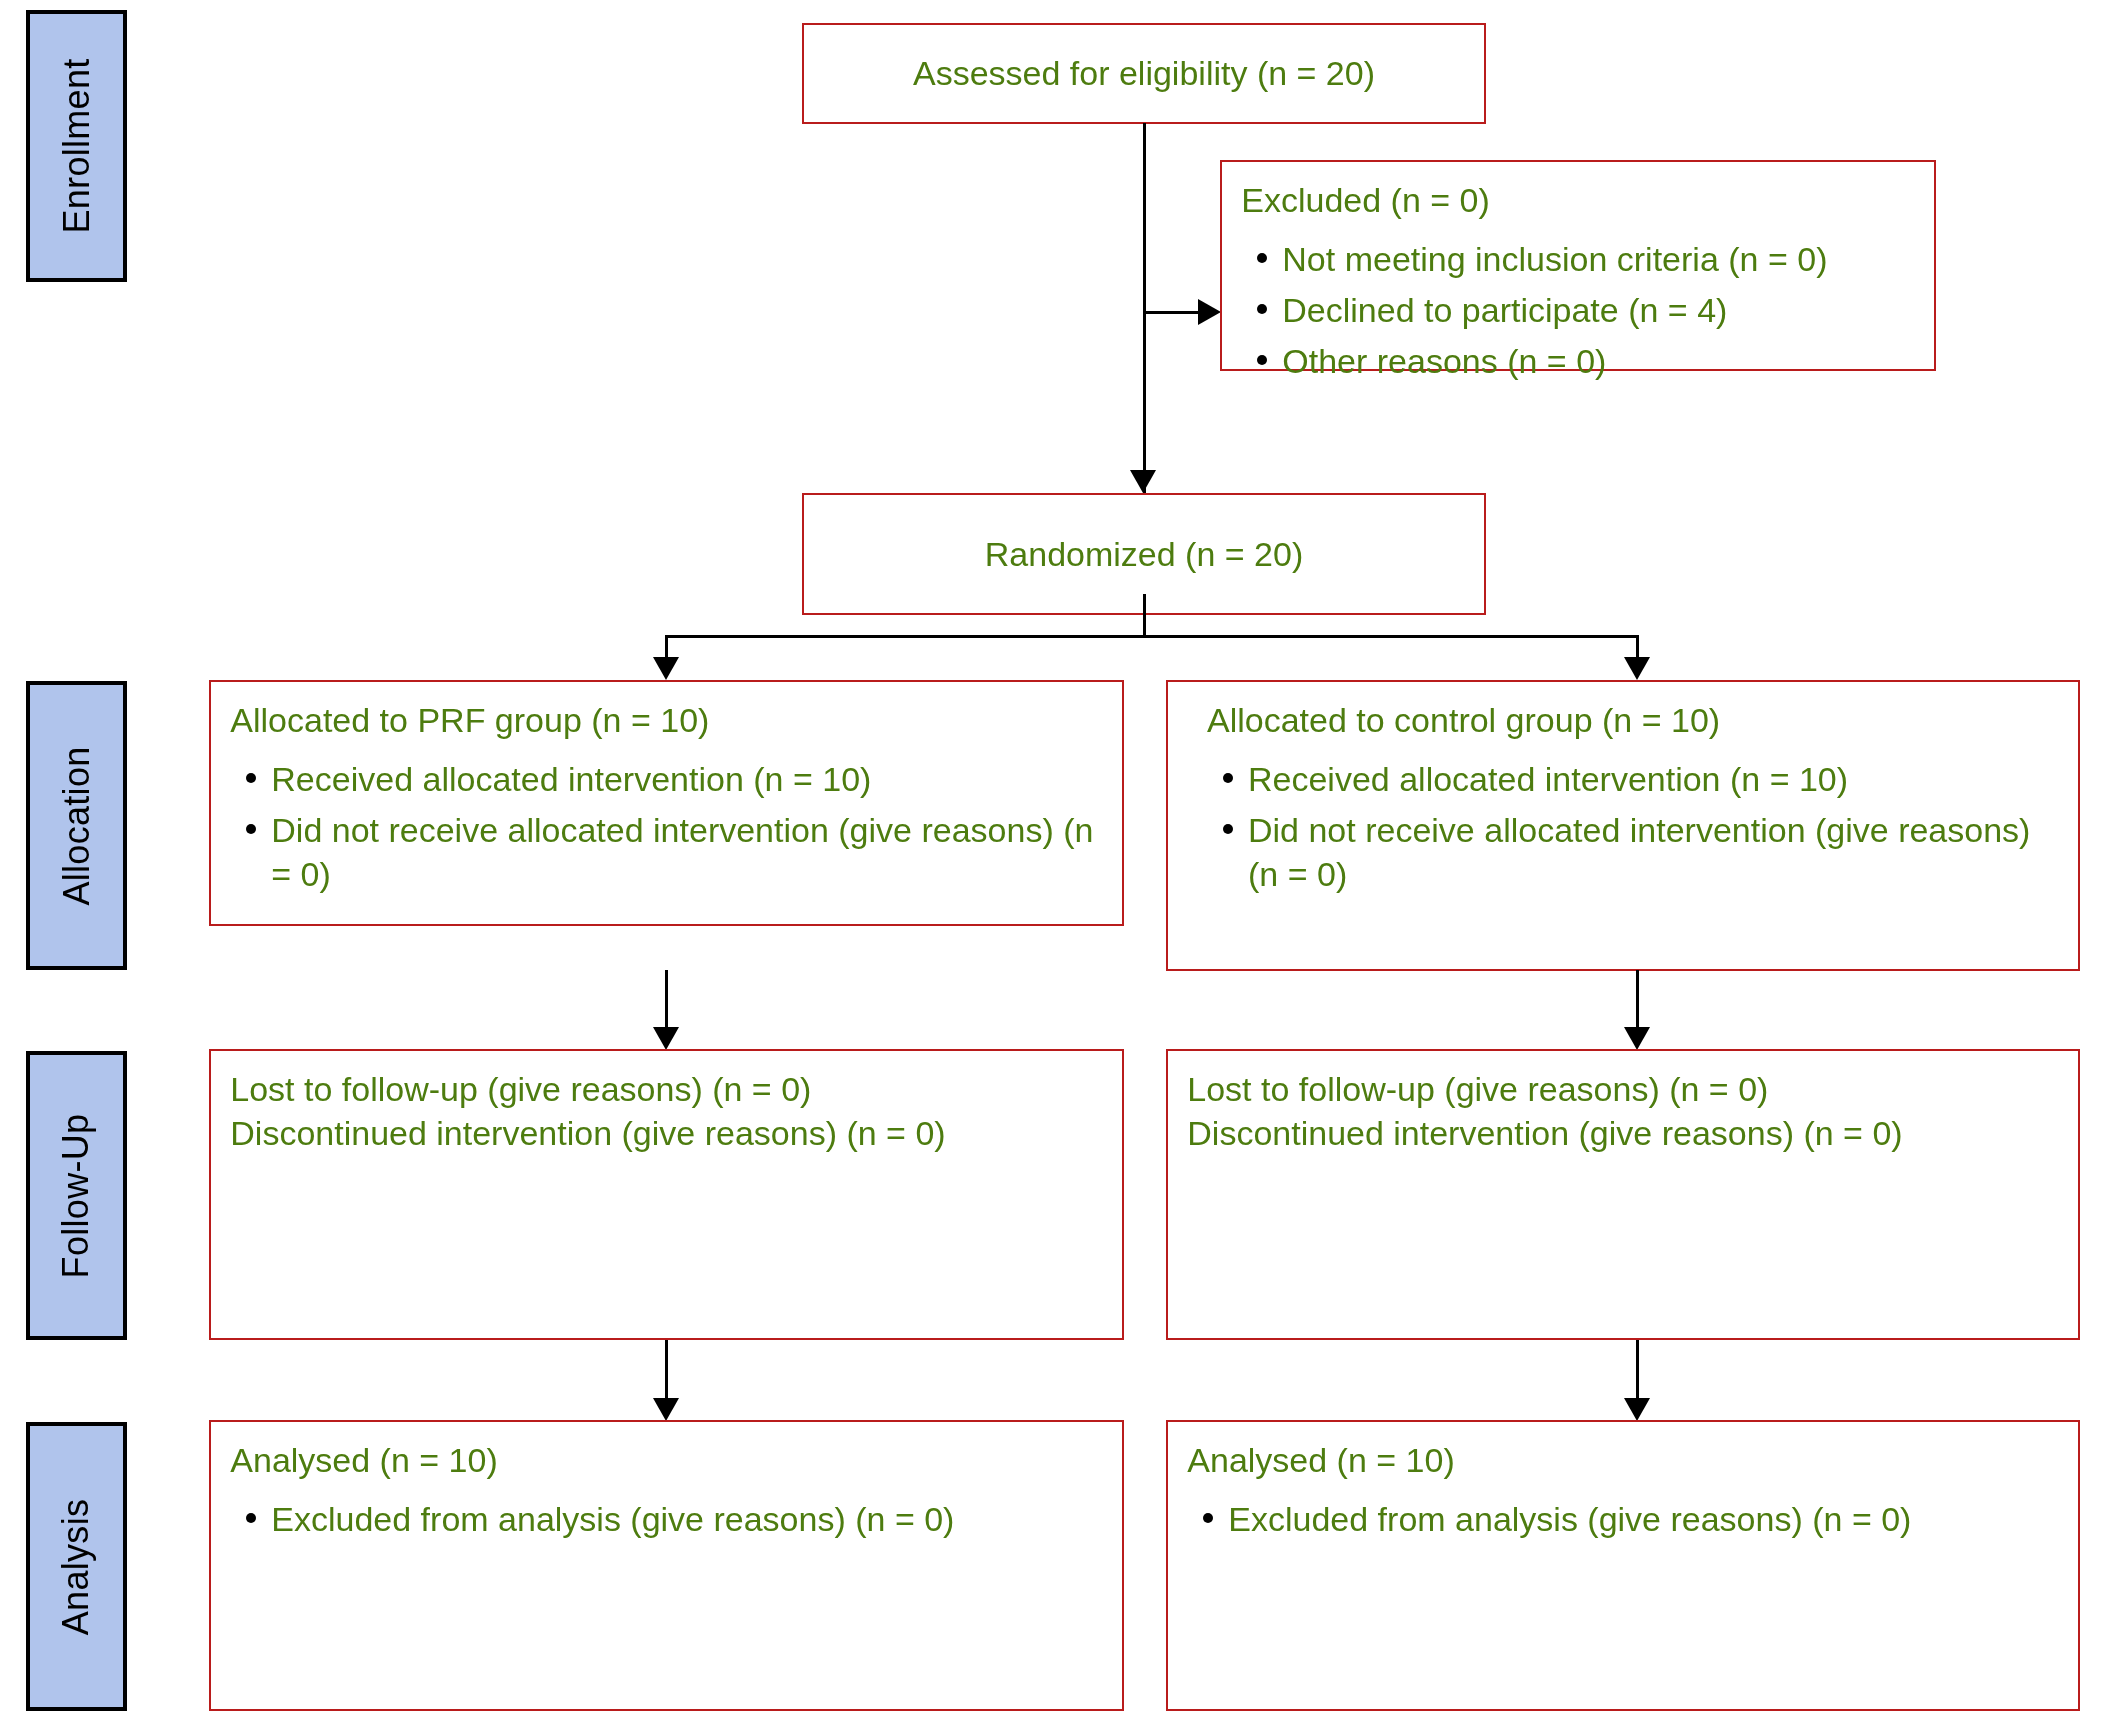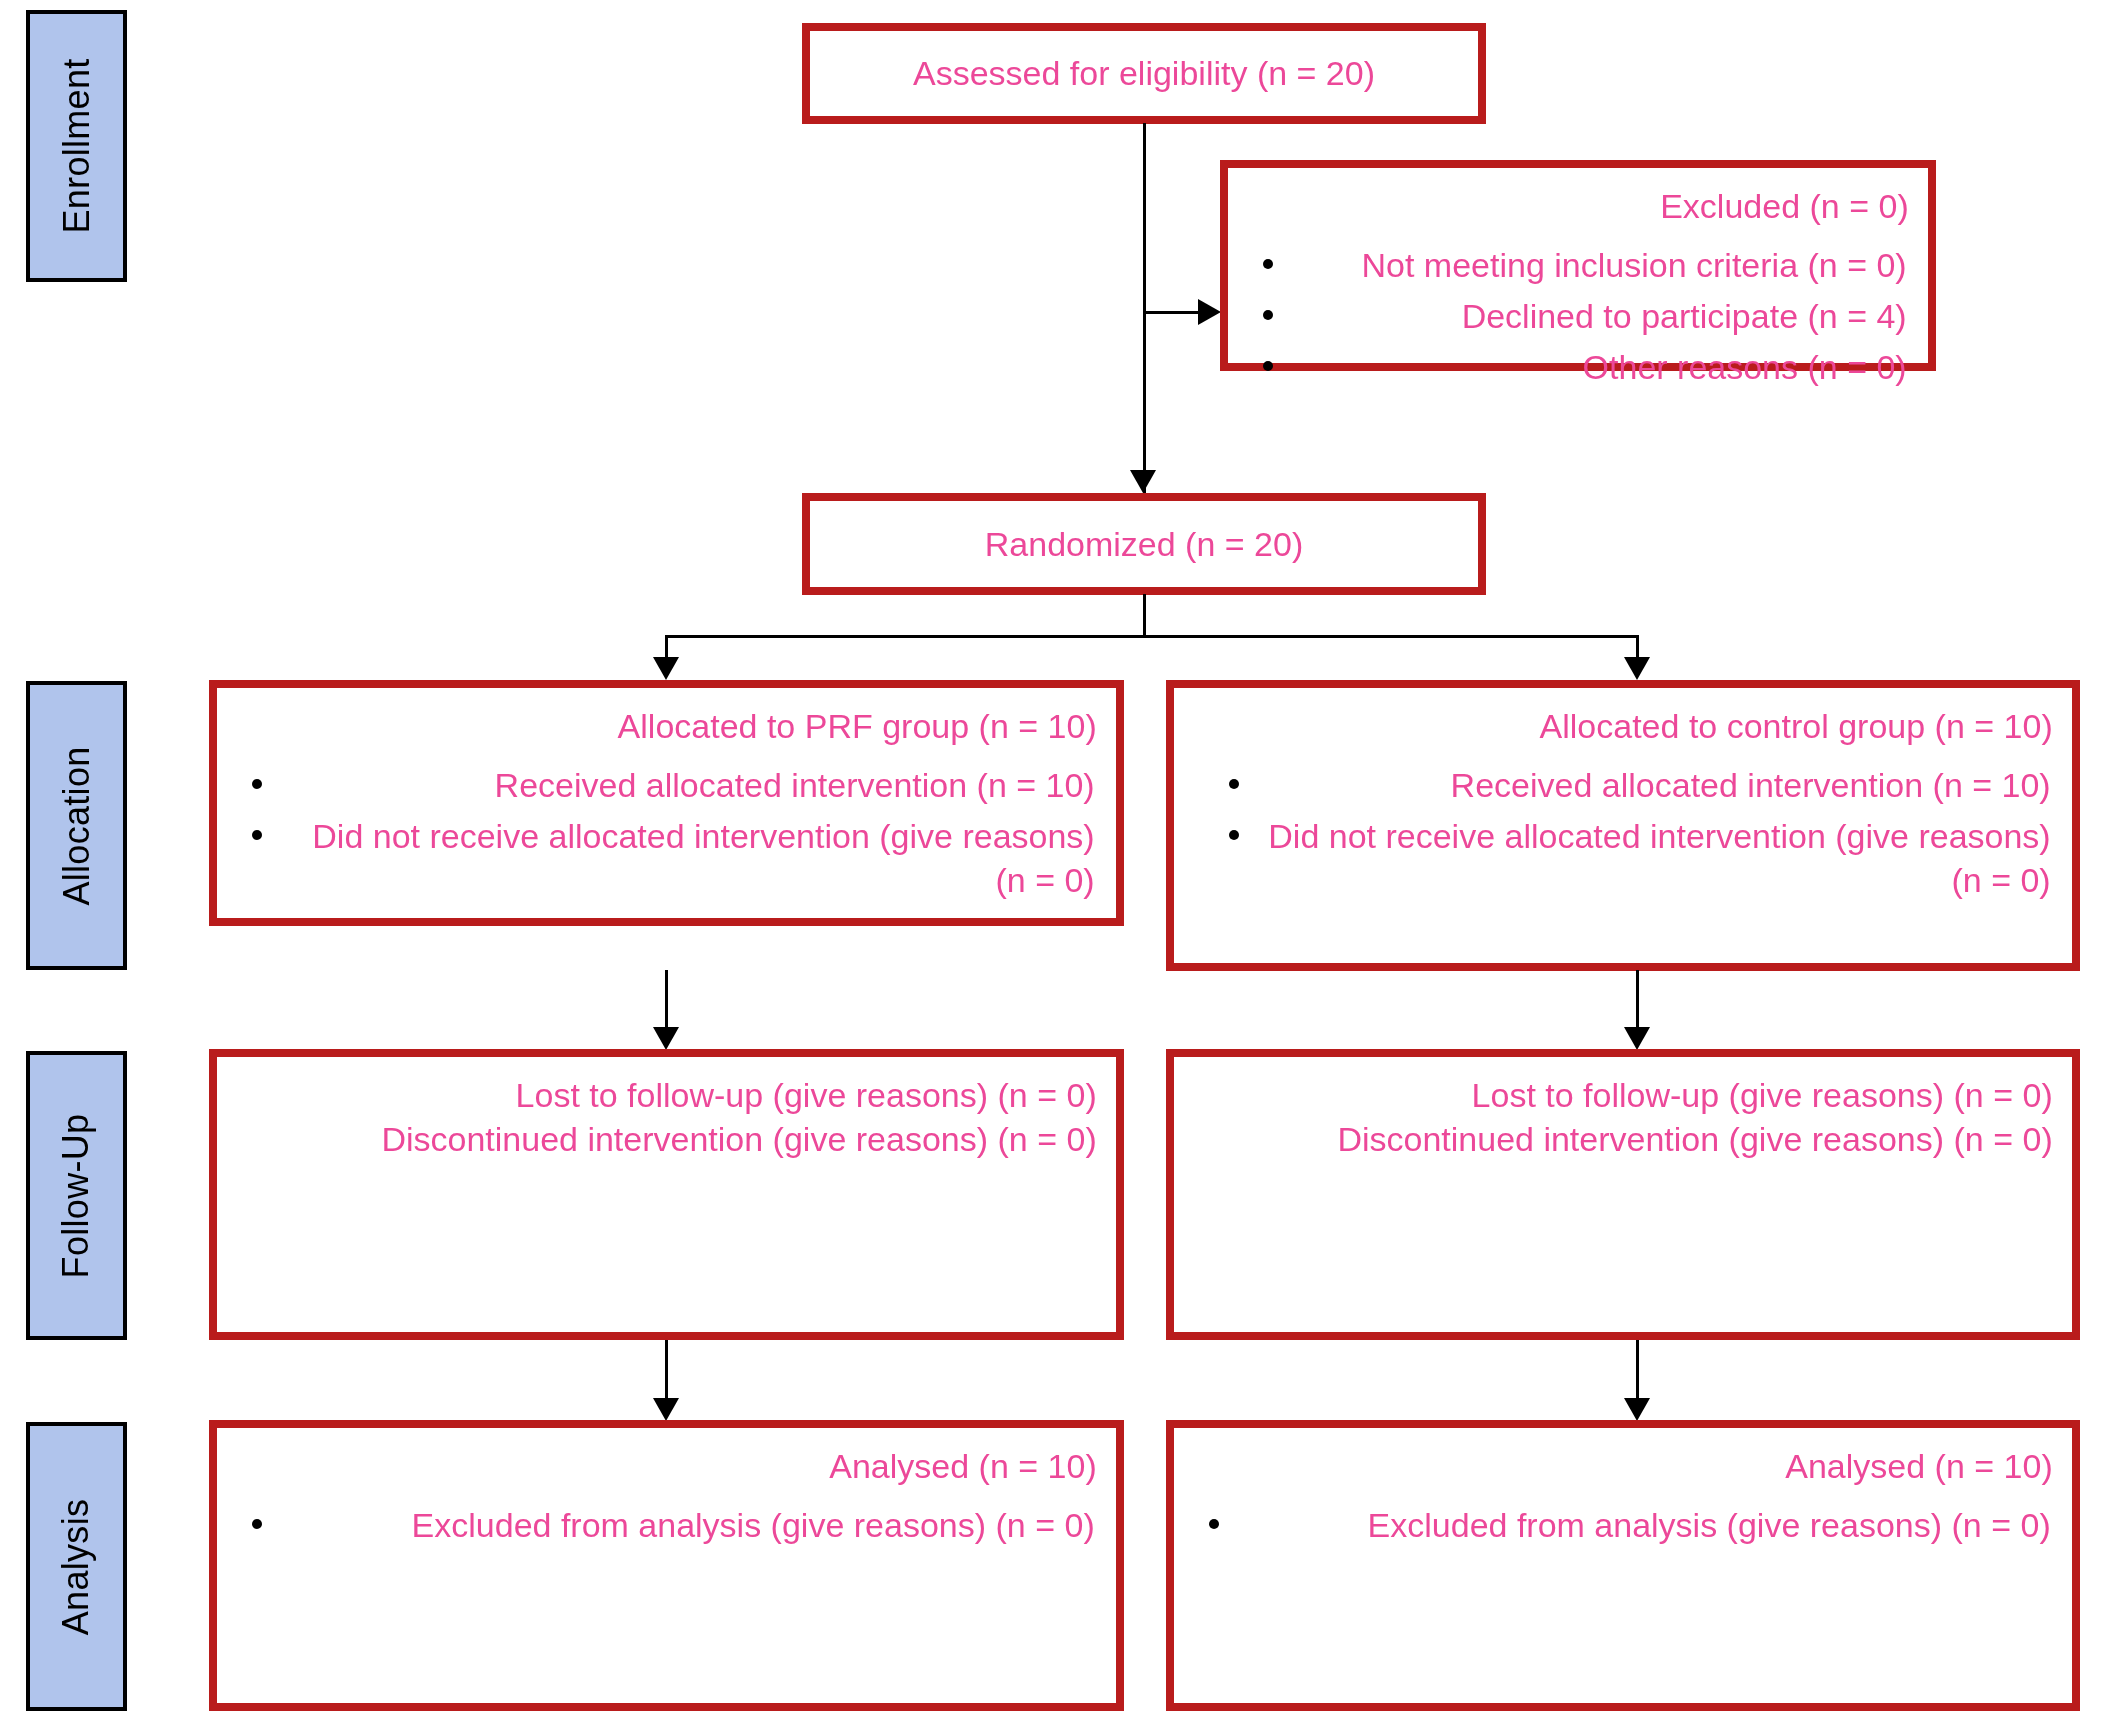--- a/index.html
+++ b/index.html
@@ -30,27 +30,26 @@
     font-size:36px;
     line-height:1;
     color:#000000;
     letter-spacing:0.3px;
   }
 
   
   .node{
     position:absolute;
     background:#ffffff;
-    border:8px solid #b91c1c;
+    border:2px solid #b91c1c;
     box-sizing:border-box;
     padding:16px 19.3px 11.4px 19.3px;
-    color:#ec4899;
+    color:#4d7c0f;
     font-size:34px;
     line-height:1.30;
-    text-align:right;
   }
   .node.center{
     display:flex;
     align-items:center;
     justify-content:center;
     padding:0;
   }
   .node .head{
     display:block;
     white-space:nowrap;
@@ -131,21 +130,21 @@
 
   <div class="node" style="left:1220px;top:160px;width:716px;height:211px;">
     <span class="head">Excluded (n = 0)</span>
     <ul class="bullets">
       <li>Not meeting inclusion criteria (n = 0)</li>
       <li>Declined to participate (n = 4)</li>
       <li>Other reasons (n = 0)</li>
     </ul>
   </div>
 
-  <div class="node center" style="left:802px;top:493px;width:684px;height:102px;">
+  <div class="node center" style="left:802px;top:493px;width:684px;height:122px;">
     <span class="head">Randomized (n = 20)</span>
   </div>
 
   <div class="vline" style="left:1143px;top:594px;height:43px;"></div>
   <div class="hline" style="left:665px;top:635px;width:974px;"></div>
   <div class="vline" style="left:665px;top:635px;height:23px;"></div>
   <div class="vline" style="left:1636px;top:635px;height:23px;"></div>
   <div class="arrow-down" style="left:653px;top:657px;"></div>
   <div class="arrow-down" style="left:1624px;top:657px;"></div>
 

